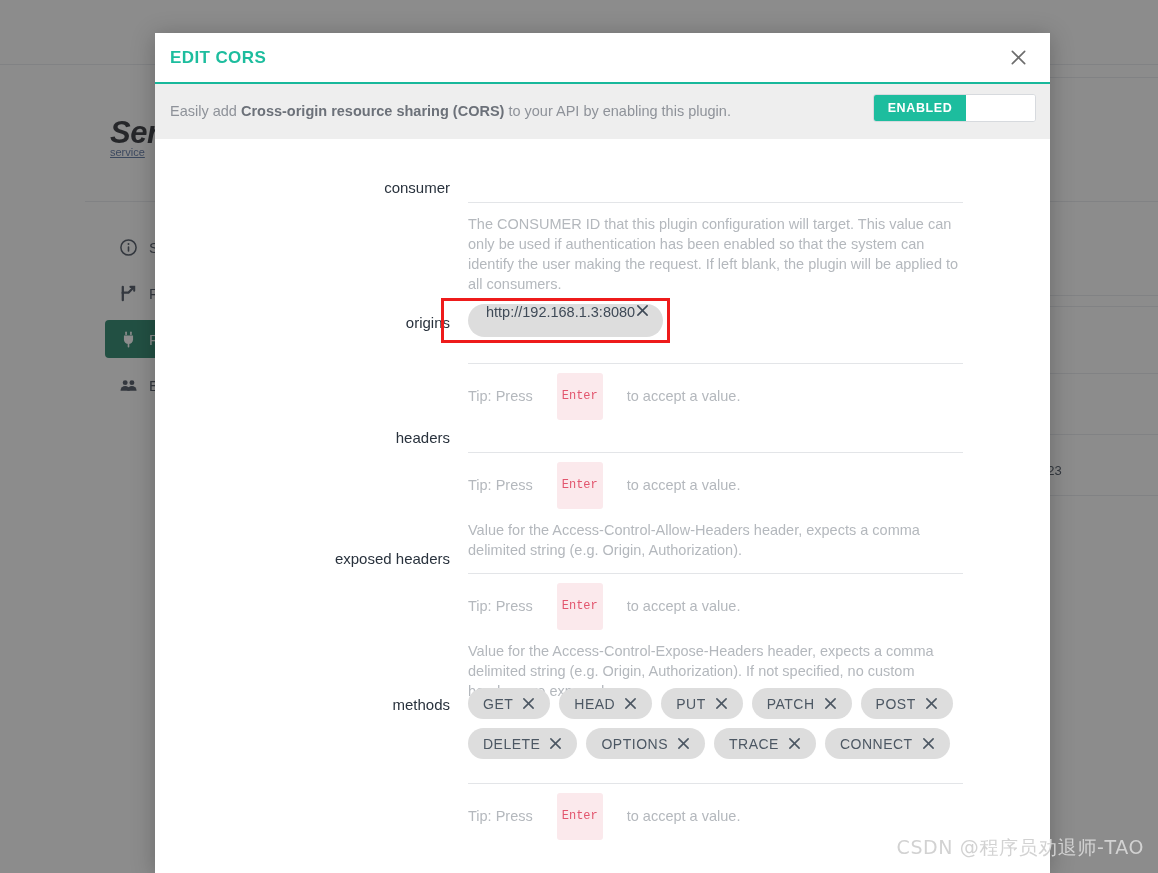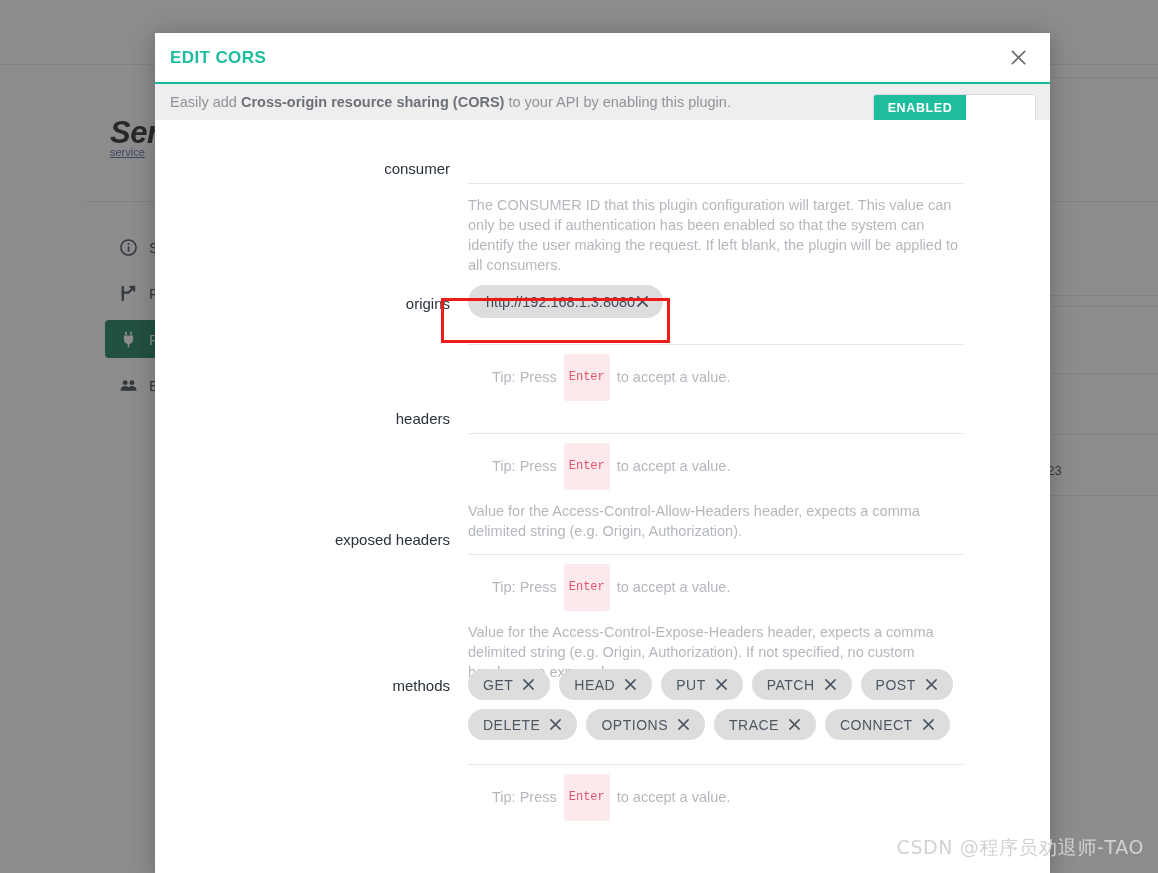--- a/index.html
+++ b/index.html
@@ -74,21 +74,21 @@
     font-size:17px; font-weight:bold; color:#1dbd9e; letter-spacing:0.4px;
   }
   .modal-close {
     position:absolute; right:18px; top:10px;
     width:28px; height:28px; cursor:pointer;
     display:flex; align-items:center; justify-content:center;
   }
   .modal-close svg { display:block; }
 
   .modal-banner {
-    position:relative; height:36px; background:#eeeeee;
+    position:relative; height:55px; background:#eeeeee;
     display:flex; align-items:center; padding:0 15px;
   }
   .banner-text {
     font-size:14.5px; color:#8e9299; line-height:1.3;
   }
   .banner-text b { color:#6c7179; font-weight:bold; }
   .toggle {
     position:absolute; right:14px; top:10px;
     width:163px; height:28px; border-radius:3px;
     border:1px solid #d7dade; background:#ffffff; overflow:hidden;
@@ -110,41 +110,41 @@
     font-size:15px; color:#29323d; white-space:nowrap;
   }
   .field-ctl { position:absolute; left:313px; width:495px; }
   .field-underline { height:1px; background:#e3e5e8; width:495px; }
   .field-help {
     font-size:14.5px; color:#b4b8bd; line-height:1.38; margin-top:11px;
     width:495px;
   }
   .field-tip {
     font-size:14.5px; color:#b4b8bd; margin-top:9px;
-    display:flex; align-items:center; gap:7px;margin-left:24px;
+    display:flex; align-items:center; gap:24px;
   }
   .kbd {
     font-family:"Liberation Mono", monospace;
     font-size:12px; color:#e2566e; background:#fbe9ec;
     border-radius:3px; padding:15px 5px; line-height:1.4;
   }
 
   
   .chips { display:flex; flex-wrap:wrap; gap:9px; width:495px; }
   .chip {
     display:inline-flex; align-items:center; gap:9px;
     height:31px; padding:0 15px;
     background:#dddddd; border-radius:16px;
     font-size:14px; color:#4c5763; letter-spacing:0.5px;
     cursor:pointer; white-space:nowrap;
   }
   .chip-x { width:13px; height:13px; display:block; flex:none; }
 
   .chip-origin {
-    display:inline-flex; align-items:center; gap:1px;
+    display:inline-flex; gap:1px;
     height:33px; padding:0 14px 0 18px;
     background:#dddddd; border-radius:17px;
     font-size:14.5px; color:#3f4a57; cursor:pointer; white-space:nowrap;
   }
 
   
   .redbox {
     position:absolute; border:3px solid #ee1b1b; pointer-events:none;
   }
 

